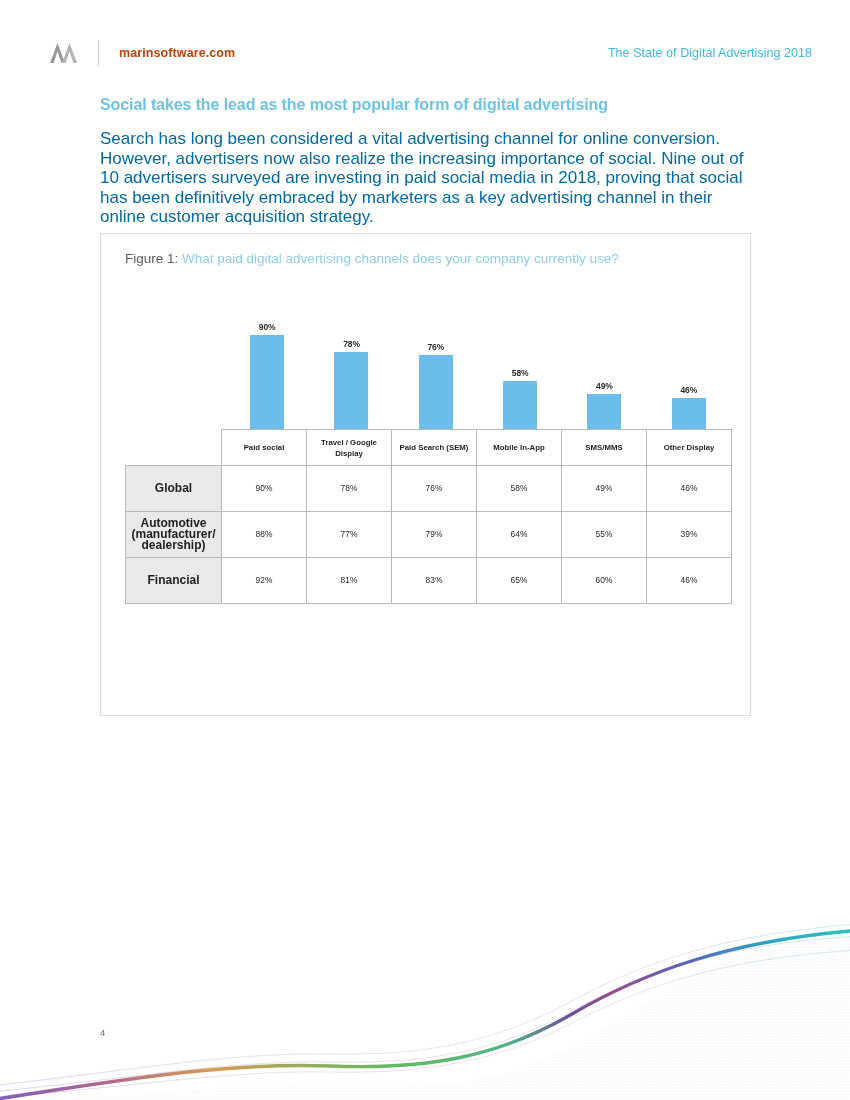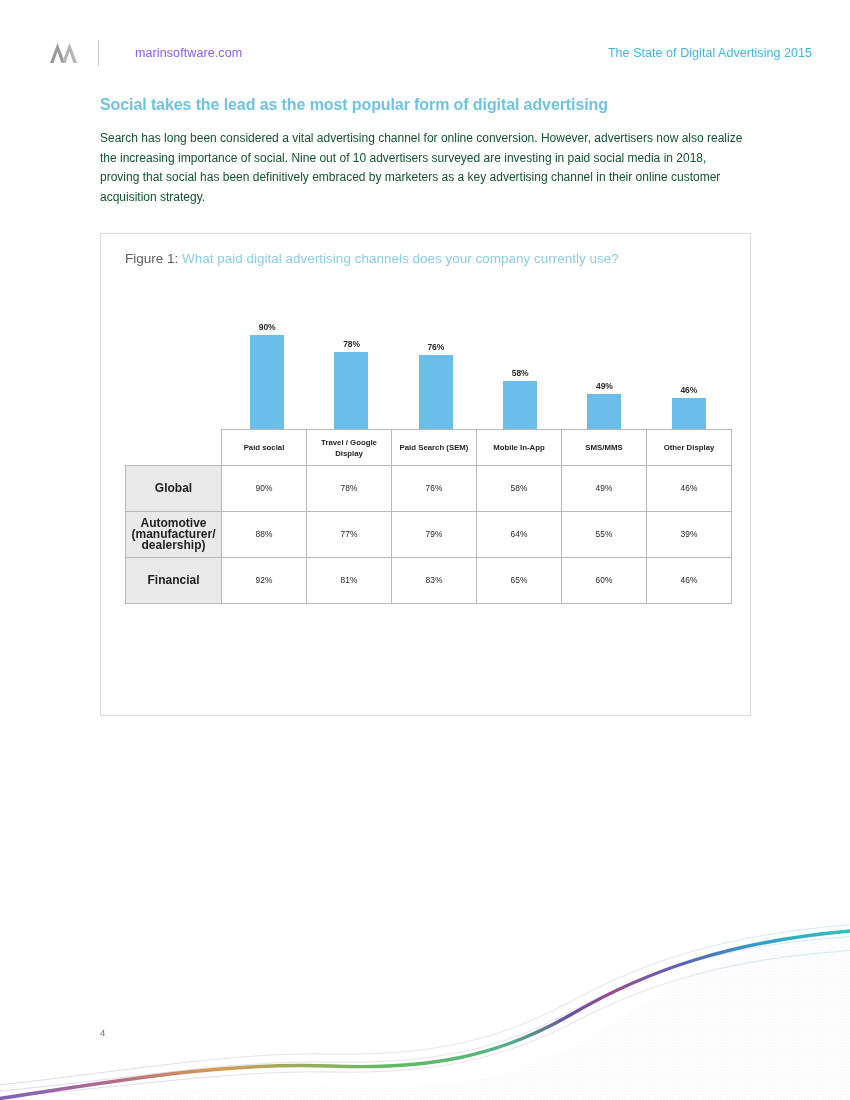--- a/index.html
+++ b/index.html
@@ -37,24 +37,24 @@
 
   #header-divider {
     width: 1px;
     height: 26px;
     background: #c9c9c9;
     margin-left: 20px;
     flex: none;
   }
 
   #brand-domain {
-    margin-left: 36px;
+    margin-left: 20px;
     font-size: 12.5px;
-    font-weight: normal;
-    color: #8b5cf6;
+    font-weight: bold;
+    color: #c2410c;
     letter-spacing: .1px;
   }
 
   #report-title {
     margin-left: auto;
     font-size: 12.5px;
     color: #3eb8e0;
     letter-spacing: .05px;
   }
 
@@ -68,23 +68,23 @@
     font-weight: bold;
     color: #6fc3e3;
     letter-spacing: -.1px;
   }
 
   #intro-paragraph {
     position: absolute;
     top: 129px;
     left: 100px;
     width: 645px;
-    font-size: 12px;
+    font-size: 17px;
     line-height: 19.6px;
-    color: #14532d;
+    color: #0369a1;
   }
 
   
   #figure-panel {
     position: absolute;
     left: 100px;
     top: 233px;
     width: 651px;
     height: 483px;
     border: 1px solid #dcdcdc;
@@ -205,21 +205,21 @@
 </head>
 <body>
 
 <div id="page-header">
   <svg id="brand-logo" viewBox="0 0 30 24">
     <path d="M2 22 L9.5 2 L17 22 L13.4 22 L9.5 10.5 L5.6 22 Z" fill="#9a9a9a"></path>
     <path d="M14 22 L21.5 2 L29 22 L25.4 22 L21.5 10.5 L17.6 22 Z" fill="#b4b4b4"></path>
   </svg>
   <div id="header-divider"></div>
   <span id="brand-domain">marinsoftware.com</span>
-  <span id="report-title">The State of Digital Advertising 2015</span>
+  <span id="report-title">The State of Digital Advertising 2018</span>
 </div>
 
 <h1 id="headline">Social takes the lead as the most popular form of digital advertising</h1>
 <p id="intro-paragraph">Search has long been considered a vital advertising channel for online conversion. However, advertisers now also realize the increasing importance of social. Nine out of 10 advertisers surveyed are investing in paid social media in 2018, proving that social has been definitively embraced by marketers as a key advertising channel in their online customer acquisition strategy.</p>
 
 <div id="figure-panel">
 
   <div id="figure-caption">
     <span>Figure 1:</span>
     <span class="caption-q">What paid digital advertising channels does your company currently use?</span>

